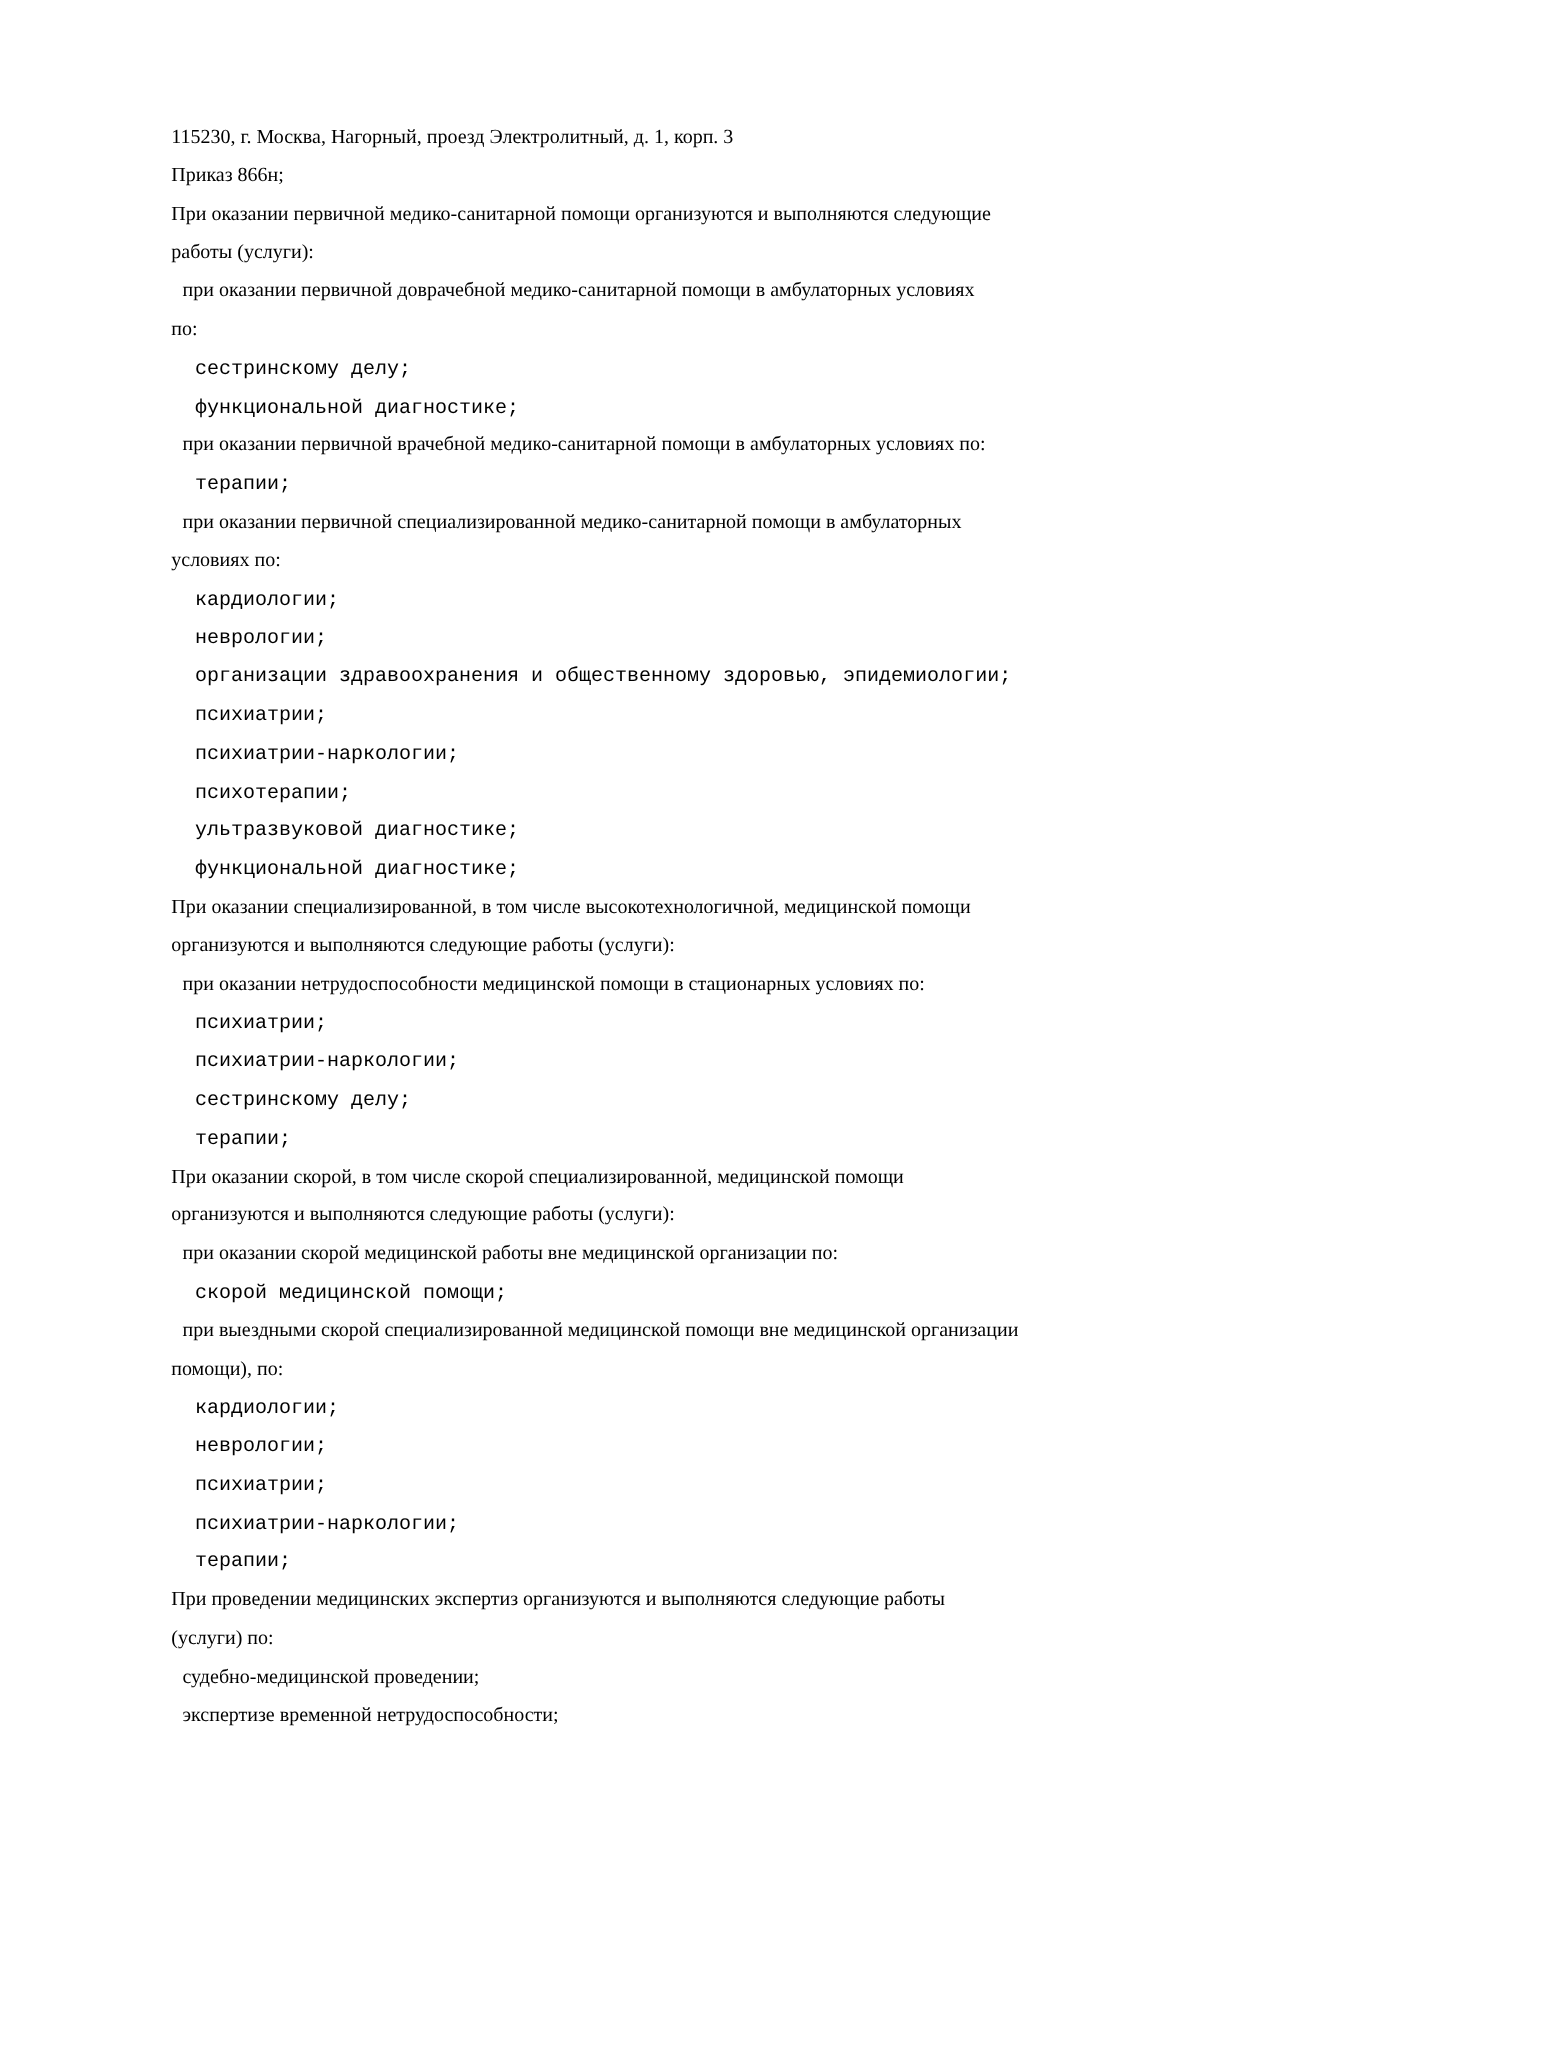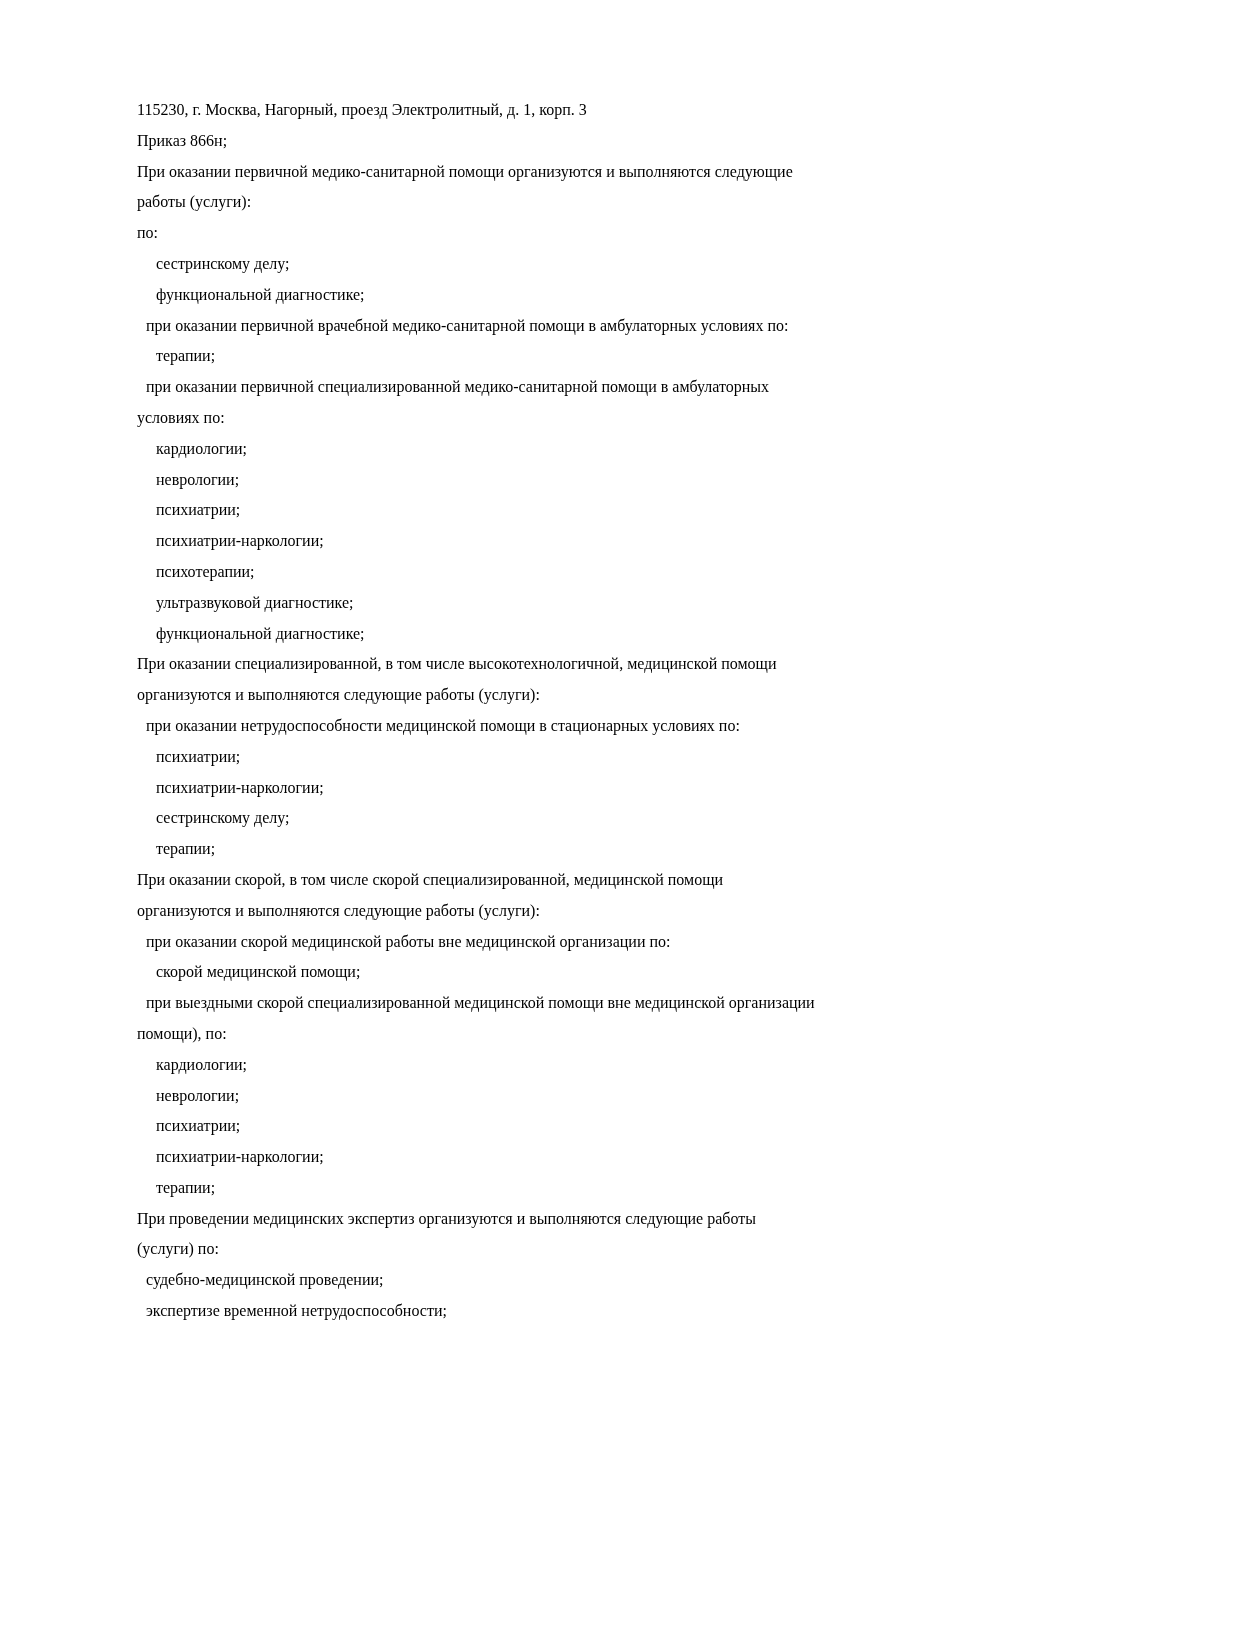--- a/index.html
+++ b/index.html
@@ -23,40 +23,42 @@
     font-size: 16px;
     line-height: 30.8px;
     color: #000000;
     white-space: nowrap;
   }
   .line {
     min-height: 30.8px;
   }
   .line.i0 { padding-left: 0; }
   .line.i1 { padding-left: 9px; }
-  .line.i2 { padding-left: 19px; }
+  .line.i2 { padding-left: 19px; font-family: Liberation Mono, monospace; }
 </style>
 </head>
 <body>
 
 <div class="page" style="background: rgb(255, 255, 255);">
   <div class="doc-body" style="color: rgb(0, 0, 0);">
       <div class="line i0">115230, г. Москва, Нагорный, проезд Электролитный, д. 1, корп. 3</div>
       <div class="line i0">Приказ 866н;</div>
       <div class="line i0">При оказании первичной медико-санитарной помощи организуются и выполняются следующие</div>
       <div class="line i0">работы (услуги):</div>
+      <div class="line i1">при оказании первичной доврачебной медико-санитарной помощи в амбулаторных условиях</div>
       <div class="line i0">по:</div>
       <div class="line i2">сестринскому делу;</div>
       <div class="line i2">функциональной диагностике;</div>
       <div class="line i1">при оказании первичной врачебной медико-санитарной помощи в амбулаторных условиях по:</div>
       <div class="line i2">терапии;</div>
       <div class="line i1">при оказании первичной специализированной медико-санитарной помощи в амбулаторных</div>
       <div class="line i0">условиях по:</div>
       <div class="line i2">кардиологии;</div>
       <div class="line i2">неврологии;</div>
+      <div class="line i2">организации здравоохранения и общественному здоровью, эпидемиологии;</div>
       <div class="line i2">психиатрии;</div>
       <div class="line i2">психиатрии-наркологии;</div>
       <div class="line i2">психотерапии;</div>
       <div class="line i2">ультразвуковой диагностике;</div>
       <div class="line i2">функциональной диагностике;</div>
       <div class="line i0">При оказании специализированной, в том числе высокотехнологичной, медицинской помощи</div>
       <div class="line i0">организуются и выполняются следующие работы (услуги):</div>
       <div class="line i1">при оказании нетрудоспособности медицинской помощи в стационарных условиях по:</div>
       <div class="line i2">психиатрии;</div>
       <div class="line i2">психиатрии-наркологии;</div>

